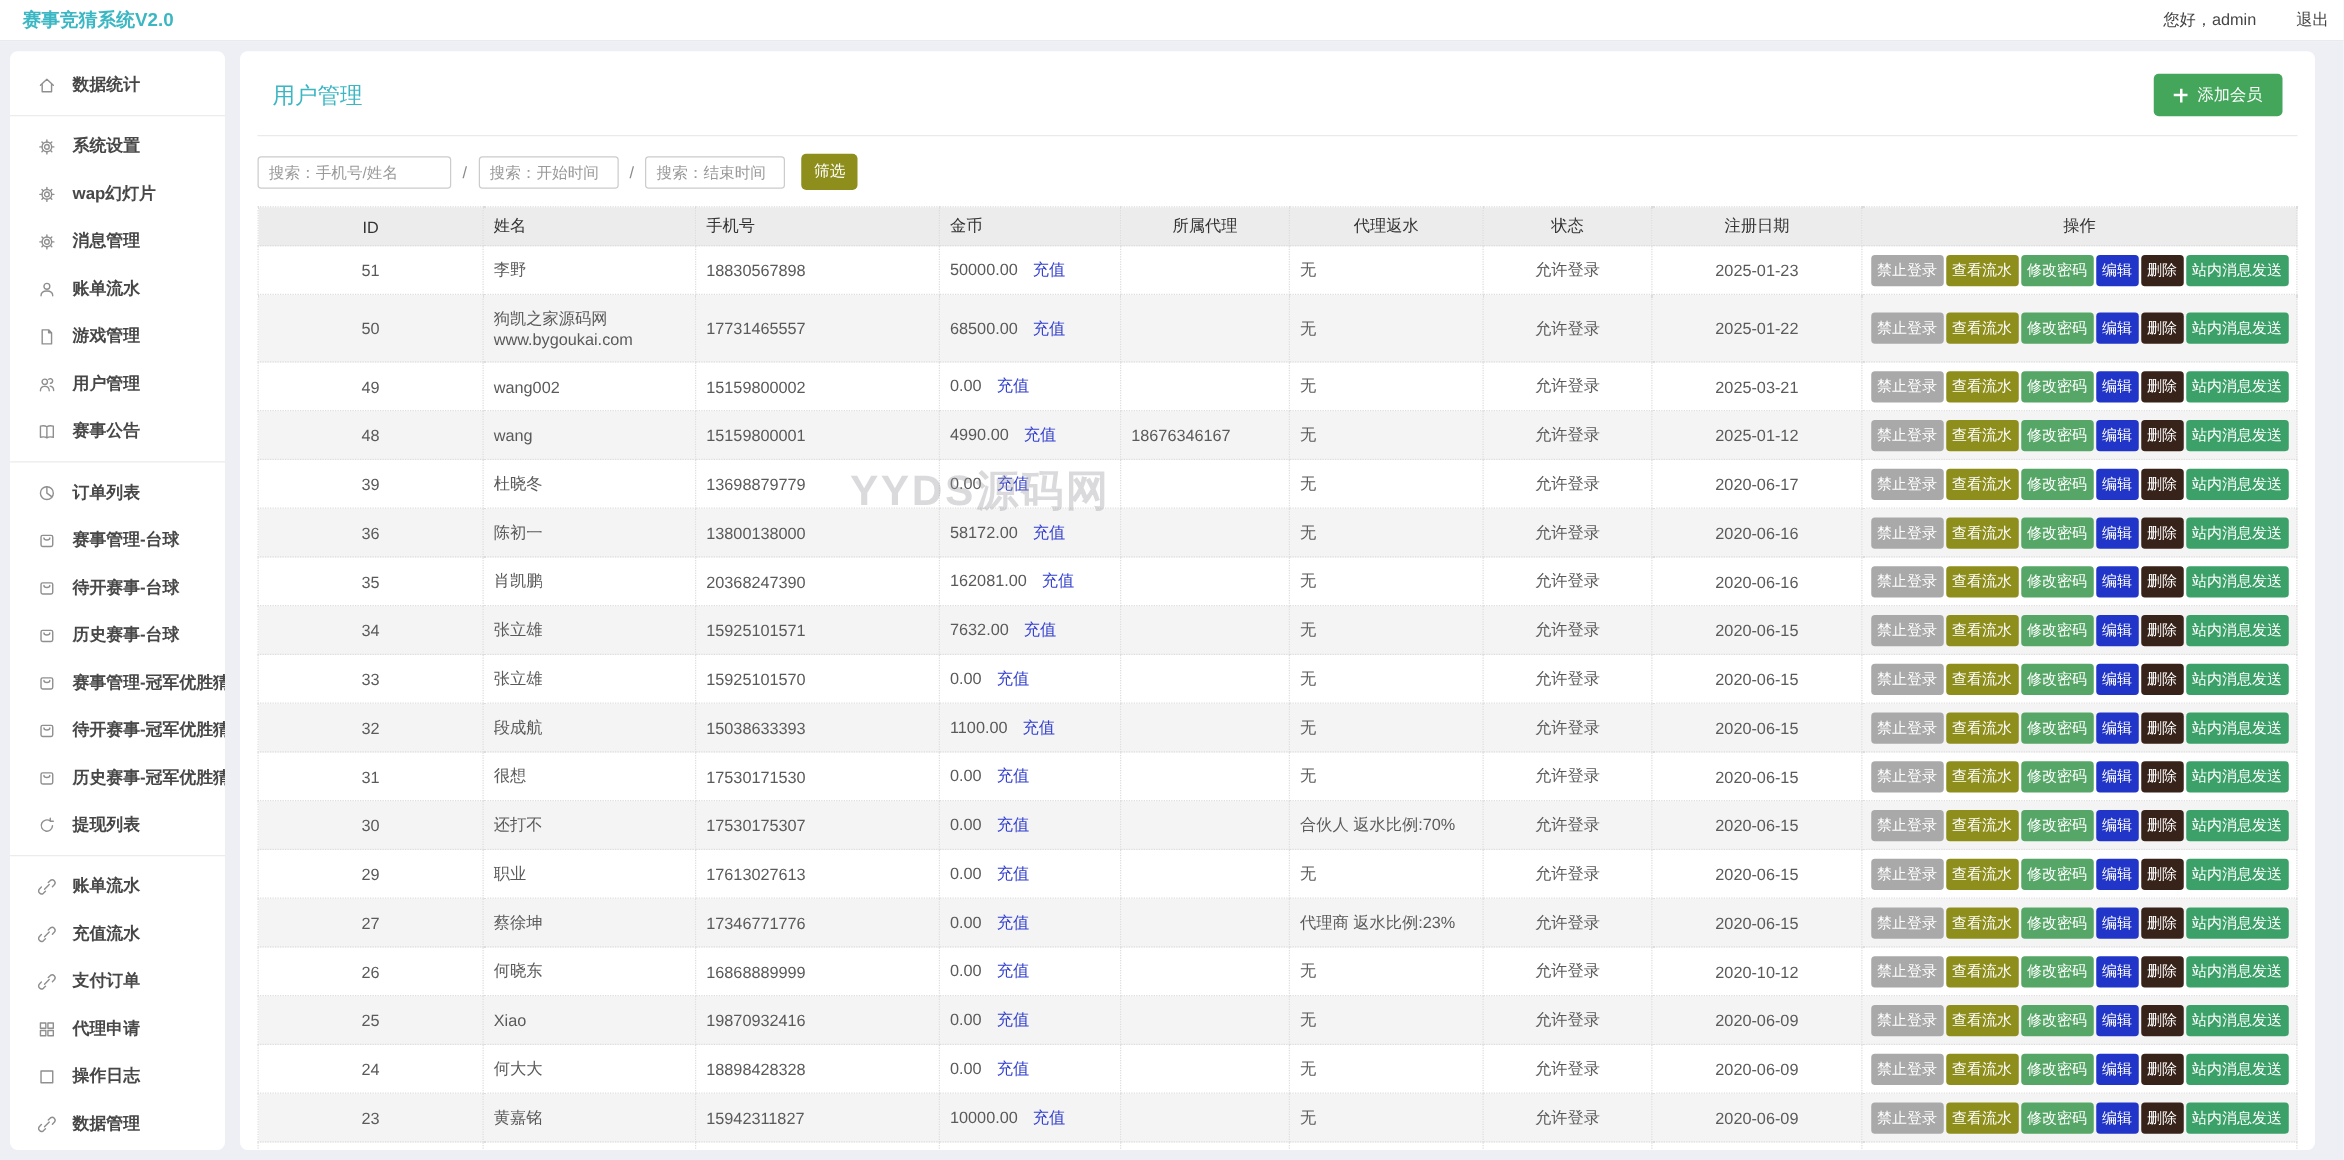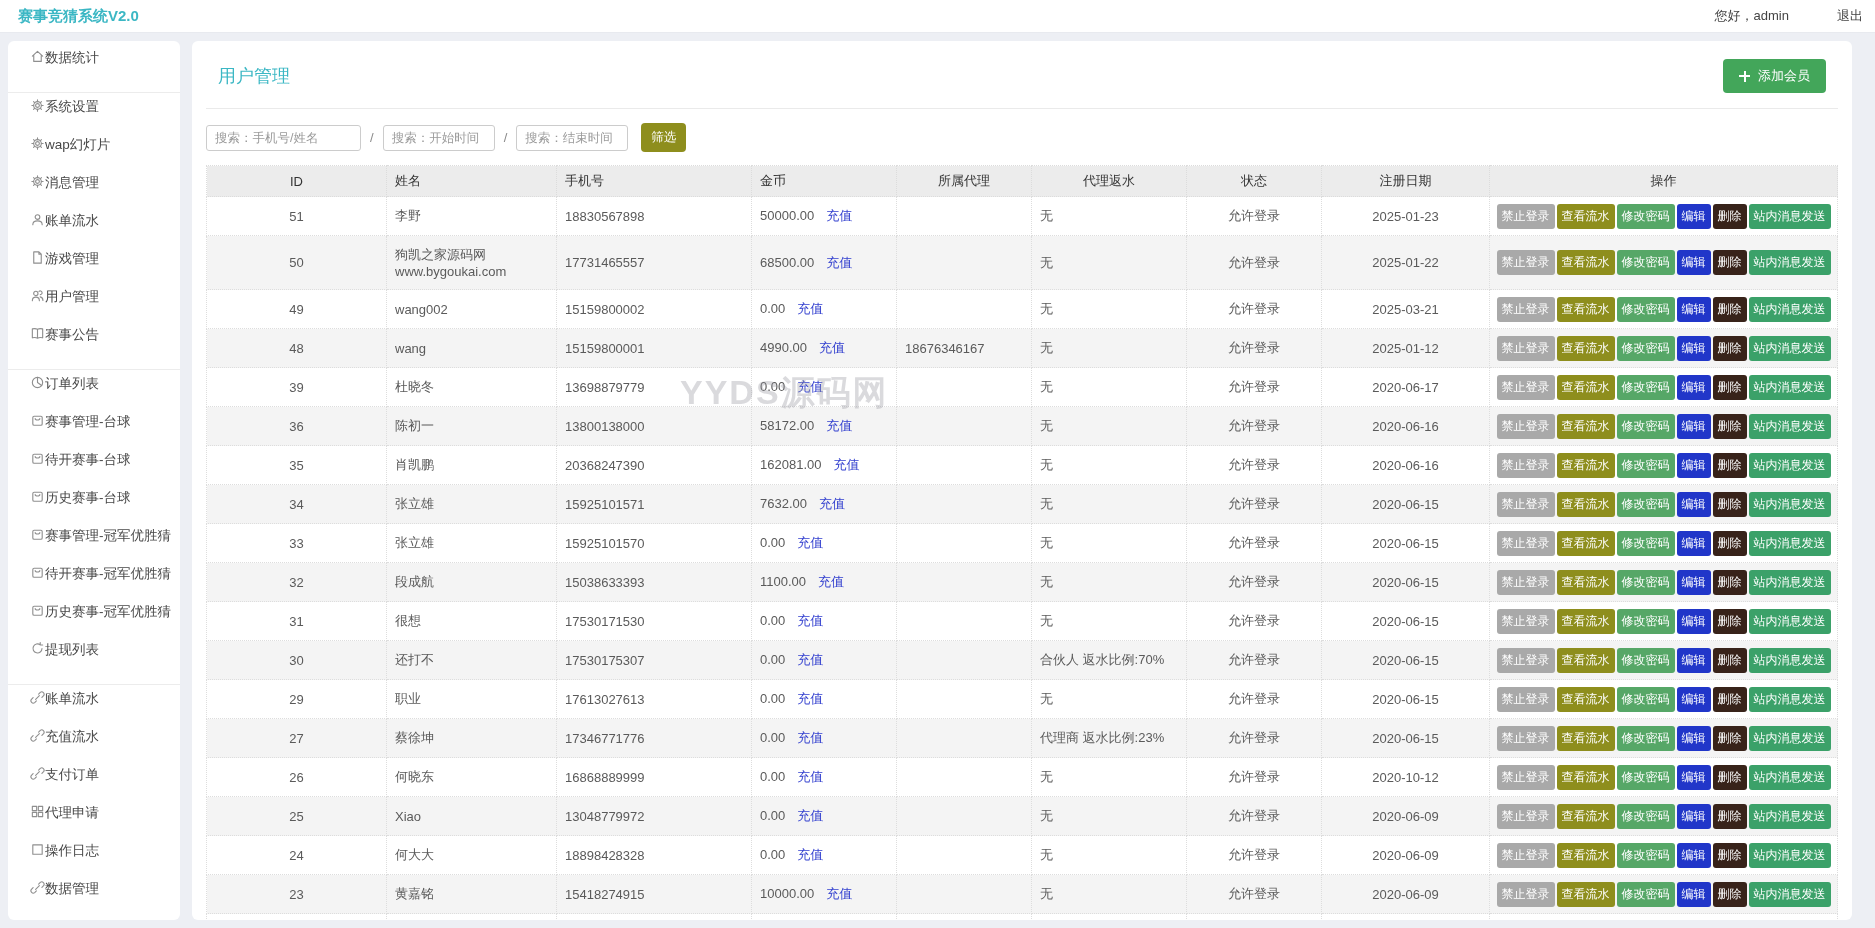--- a/index.html
+++ b/index.html
@@ -6,28 +6,28 @@
   html,body { width:1875px; height:928px; overflow:hidden; }
   body {
     background:#edeff4;
     font-family:"Liberation Sans","DejaVu Sans",sans-serif;
     --brand:#3bb7c4; --green:#43a65a; --olive:#8e8e1d; --link:#3340cf;
   }
   
   .topbar{height:33px;background:#fff;border-bottom:1px solid #e8eaef;
     display:flex;align-items:center;justify-content:space-between;padding:0 12px 0 18px;}
   .brand{color:var(--brand);font-size:15px;font-weight:bold;}
-  .top-right{display:flex;align-items:center;gap:48px;font-size:13px;color:#444;}
+  .top-right{display:flex;align-items:center;gap:32px;font-size:13px;color:#444;}
   .logout{cursor:pointer;}
   
   .layout{display:flex;align-items:stretch;padding:8px 23px 0 8px;height:887px;}
   
   .sidebar{width:172px;flex:none;background:#fff;border-radius:6px;padding:8px 0;height:100%;overflow:hidden;}
-  .side-item{display:flex;height:38px;padding-left:22px;
-    font-size:13.5px;font-weight:400;color:#474747;white-space:nowrap;overflow:hidden;cursor:pointer;}
+  .side-item{display:flex;align-items:center;gap:13px;height:38px;padding-left:22px;
+    font-size:13.5px;font-weight:700;color:#474747;white-space:nowrap;overflow:hidden;cursor:pointer;}
   .side-item svg{width:15px;height:15px;flex:none;stroke:#8f8f8f;fill:none;stroke-width:1.2;stroke-linecap:round;stroke-linejoin:round;}
   .side-divider{height:1px;background:#ececec;margin:5px 0;}
   
   .main{flex:1;margin-left:12px;background:#fff;border-radius:6px;padding:18px 14px;height:100%;position:relative;overflow:hidden;}
   .page-head{display:flex;justify-content:space-between;align-items:center;padding:0 12px;}
   .page-title{color:var(--brand);font-size:18px;font-weight:400;}
   .add-btn{background:var(--green);color:#fff;border:none;border-radius:4px;
     font-size:13px;padding:8px 16px;display:flex;align-items:center;gap:8px;cursor:pointer;font-family:inherit;}
   .plus{position:relative;width:11px;height:11px;display:inline-block;}
   .plus::before,.plus::after{content:"";position:absolute;background:#fff;}
@@ -472,21 +472,21 @@
             <td><span>0.00</span><a class="recharge">充值</a></td>
             <td></td>
             <td>无</td>
             <td class="c-center">允许登录</td>
             <td class="c-center">2020-10-12</td>
             <td class="actions-cell"><button class="act-btn" style="background: rgb(169, 169, 169);">禁止登录</button><button class="act-btn" style="background: rgb(142, 142, 29);">查看流水</button><button class="act-btn" style="background: rgb(86, 167, 103);">修改密码</button><button class="act-btn" style="background: rgb(33, 54, 201);">编辑</button><button class="act-btn" style="background: rgb(56, 35, 26);">删除</button><button class="act-btn" style="background: rgb(59, 161, 105);">站内消息发送</button></td>
           </tr>
           <tr>
             <td class="c-center">25</td>
             <td class="name-cell">Xiao</td>
-            <td>13048779972</td>
+            <td>19870932416</td>
             <td><span>0.00</span><a class="recharge">充值</a></td>
             <td></td>
             <td>无</td>
             <td class="c-center">允许登录</td>
             <td class="c-center">2020-06-09</td>
             <td class="actions-cell"><button class="act-btn" style="background: rgb(169, 169, 169);">禁止登录</button><button class="act-btn" style="background: rgb(142, 142, 29);">查看流水</button><button class="act-btn" style="background: rgb(86, 167, 103);">修改密码</button><button class="act-btn" style="background: rgb(33, 54, 201);">编辑</button><button class="act-btn" style="background: rgb(56, 35, 26);">删除</button><button class="act-btn" style="background: rgb(59, 161, 105);">站内消息发送</button></td>
           </tr>
           <tr>
             <td class="c-center">24</td>
             <td class="name-cell">何大大</td>
@@ -494,21 +494,21 @@
             <td><span>0.00</span><a class="recharge">充值</a></td>
             <td></td>
             <td>无</td>
             <td class="c-center">允许登录</td>
             <td class="c-center">2020-06-09</td>
             <td class="actions-cell"><button class="act-btn" style="background: rgb(169, 169, 169);">禁止登录</button><button class="act-btn" style="background: rgb(142, 142, 29);">查看流水</button><button class="act-btn" style="background: rgb(86, 167, 103);">修改密码</button><button class="act-btn" style="background: rgb(33, 54, 201);">编辑</button><button class="act-btn" style="background: rgb(56, 35, 26);">删除</button><button class="act-btn" style="background: rgb(59, 161, 105);">站内消息发送</button></td>
           </tr>
           <tr>
             <td class="c-center">23</td>
             <td class="name-cell">黄嘉铭</td>
-            <td>15418274915</td>
+            <td>15942311827</td>
             <td><span>10000.00</span><a class="recharge">充值</a></td>
             <td></td>
             <td>无</td>
             <td class="c-center">允许登录</td>
             <td class="c-center">2020-06-09</td>
             <td class="actions-cell"><button class="act-btn" style="background: rgb(169, 169, 169);">禁止登录</button><button class="act-btn" style="background: rgb(142, 142, 29);">查看流水</button><button class="act-btn" style="background: rgb(86, 167, 103);">修改密码</button><button class="act-btn" style="background: rgb(33, 54, 201);">编辑</button><button class="act-btn" style="background: rgb(56, 35, 26);">删除</button><button class="act-btn" style="background: rgb(59, 161, 105);">站内消息发送</button></td>
           </tr>
           <tr>
             <td class="c-center">22</td>
             <td class="name-cell">陈威</td>

